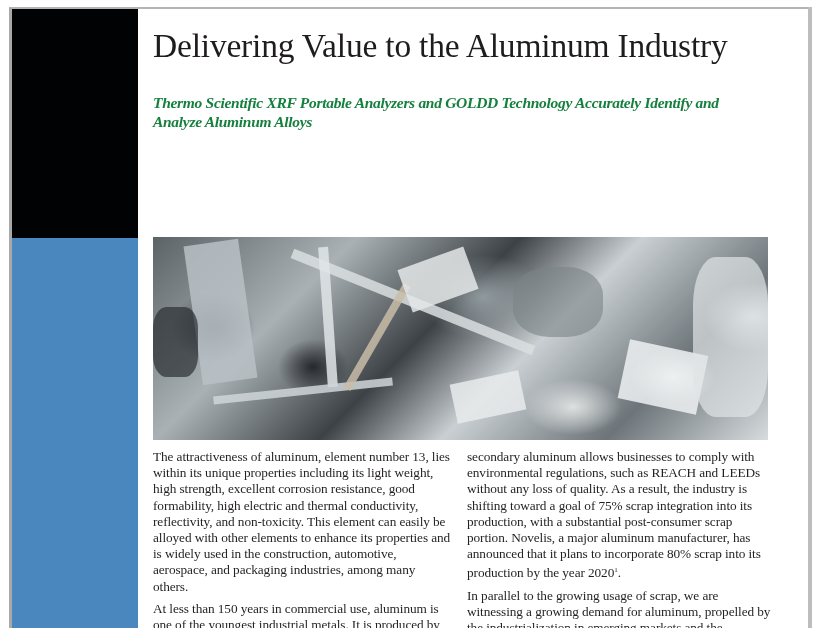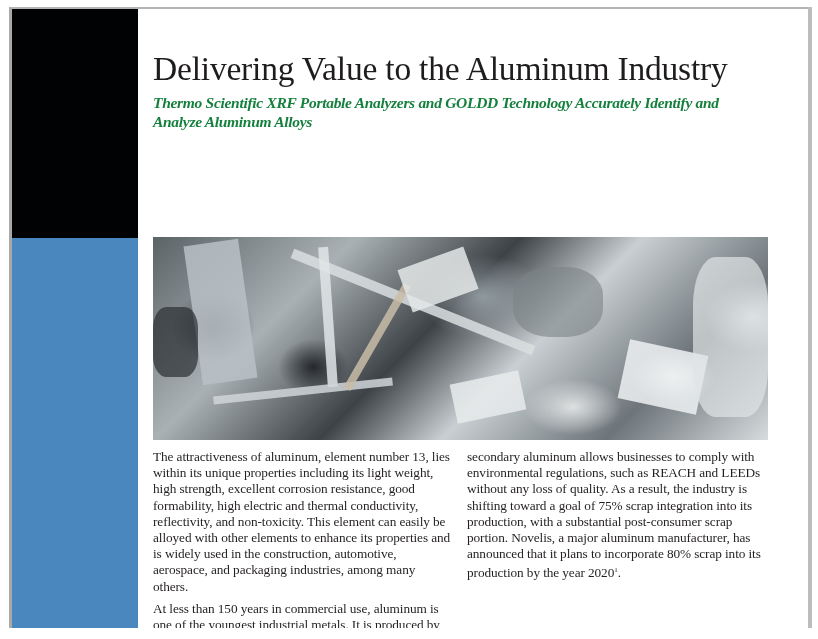--- a/index.html
+++ b/index.html
@@ -38,21 +38,21 @@
       position: absolute;
       left: 0;
       top: 229px;
       width: 126px;
       height: 400px;
       background: #4a87bf;
     }
     .title {
       position: absolute;
       left: 141px;
-      top: 41px;
+      top: 18px;
       margin: 0;
       font-size: 33.5px;
       font-weight: normal;
       color: #1f1c1c;
       letter-spacing: -0.2px;
       white-space: nowrap;
     }
     .subtitle {
       position: absolute;
       left: 141px;
@@ -127,14 +127,15 @@
     <div class="shard" style="left:540px;top:20px;width:75px;height:160px;border-radius:30%;background:#dfe4e6;opacity:0.7;"></div>
   </div>
 
   <div class="col col-left">
     <p>The attractiveness of aluminum, element number 13, lies within its unique properties including its light weight, high strength, excellent corrosion resistance, good formability, high electric and thermal conductivity, reflectivity, and non-toxicity. This element can easily be alloyed with other elements to enhance its properties and is widely used in the construction, automotive, aerospace, and packaging industries, among many others.</p>
     <p>At less than 150 years in commercial use, aluminum is one of the youngest industrial metals. It is produced by the electrolytic reduction of alumina (Al2O3) and</p>
   </div>
 
   <div class="col col-right">
     <p><span>secondary aluminum allows businesses to comply with environmental regulations, such as REACH and LEEDs without any loss of quality. As a result, the industry is shifting toward a goal of 75% scrap integration into its production, with a substantial post-consumer scrap portion.  Novelis, a major aluminum manufacturer, has announced that it plans to incorporate 80% scrap into its production by the year 2020</span><sup>1</sup>.</p>
+    <p>In parallel to the growing usage of scrap, we are witnessing a growing demand for aluminum, propelled by the industrialization in emerging markets and the</p>
   </div>
 </div>
 
 </body></html>

